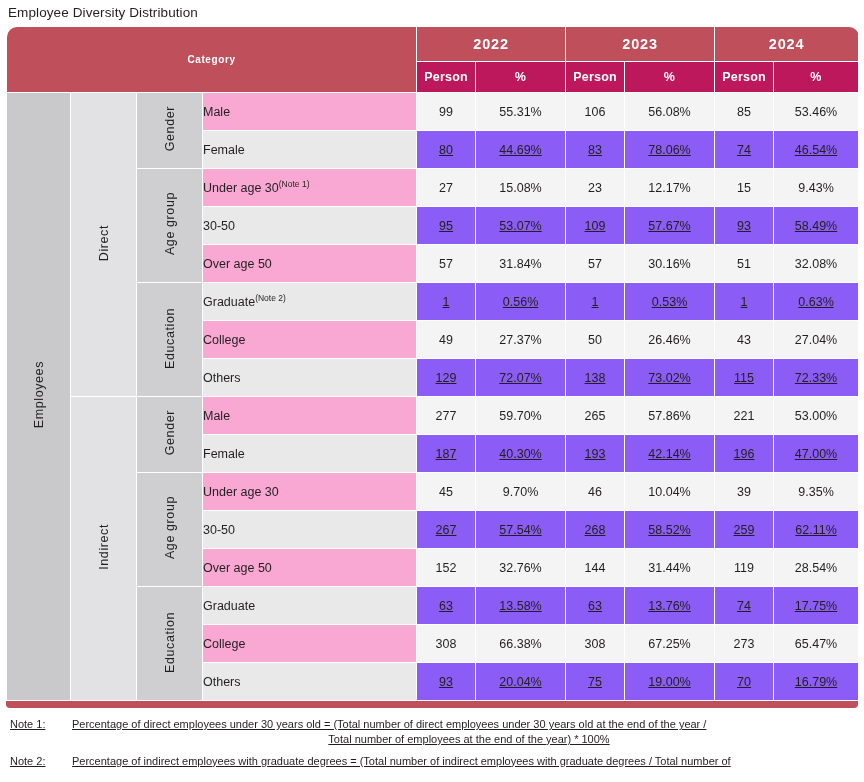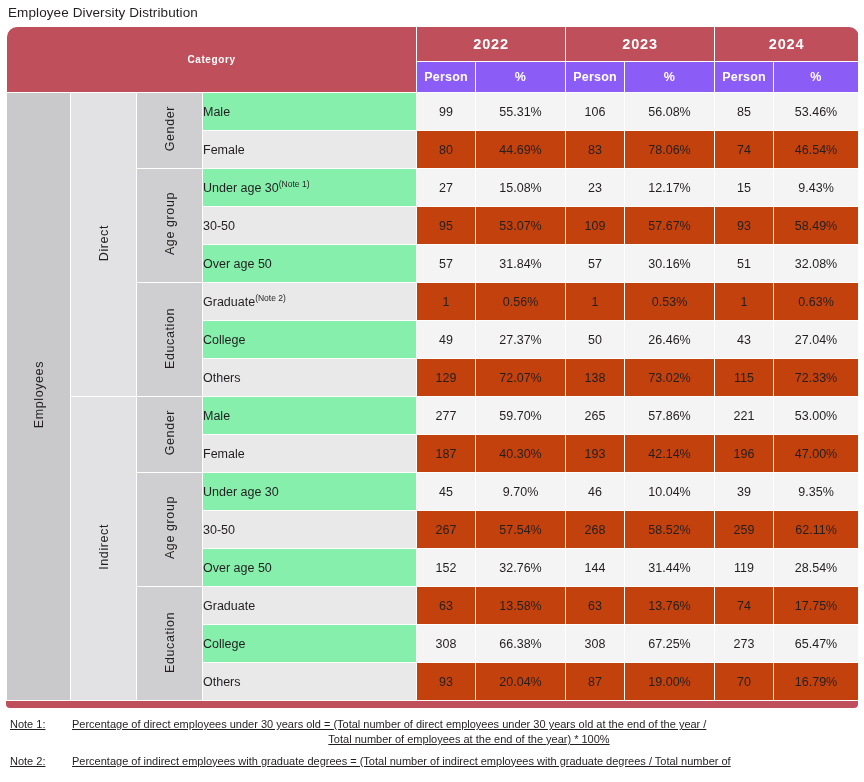--- a/index.html
+++ b/index.html
@@ -53,21 +53,21 @@
     color: #ffffff;
     font-weight: bold;
     font-size: 14.5px;
     text-align: center;
     letter-spacing: 0.8px;
   }
   .hdr-year.last {
     border-top-right-radius: 10px;
   }
   .hdr-sub {
-    background: #8b5cf6;
+    background: #be185d;
     color: #ffffff;
     font-weight: bold;
     font-size: 12.5px;
     text-align: center;
     letter-spacing: 0.2px;
   }
   
   .vcell {
     background: #cfcfd1;
     color: #231f20;
@@ -81,34 +81,34 @@
     display: inline-block;
     white-space: nowrap;
     letter-spacing: 0.6px;
   }
   .vcell.l1 { background: #c9c9cb; }
   .vcell.l2 { background: #e2e2e4; }
   .vcell.l3 { background: #cfcfd1; }
 
   
   .rowlabel {
-    background: #86efac;
+    background: #f9a8d4;
     padding: 0 0 0 14px;
     font-size: 12.5px;
     color: #231f20;
     text-align: left;
   }
   .rowlabel.alt { background: #e9e9ea; }
   .num {
     background: #f4f4f4;
     text-align: center;
     font-size: 12.5px;
     color: #231f20;
   }
-  .num.alt { background: #c2410c; }
+  .num.alt { background: #8b5cf6; text-decoration: underline; }
   sup.note {
     font-size: 8.5px;
     vertical-align: super;
     color: #231f20;
   }
   .bottom-bar {
     height: 7px;
     background: #bf4f5b;
     width: 852px;
     border-bottom-left-radius: 4px;
@@ -342,21 +342,21 @@
         <td class="num">66.38%</td>
         <td class="num">308</td>
         <td class="num">67.25%</td>
         <td class="num">273</td>
         <td class="num">65.47%</td>
       </tr>
       <tr>
         <td class="rowlabel alt" style="height:37px"><span>Others</span></td>
         <td class="num alt">93</td>
         <td class="num alt">20.04%</td>
-        <td class="num alt">87</td>
+        <td class="num alt">75</td>
         <td class="num alt">19.00%</td>
         <td class="num alt">70</td>
         <td class="num alt">16.79%</td>
       </tr>
     </tbody>
   </table>
 
   <div class="bottom-bar"></div>
 
   <div class="notes">

